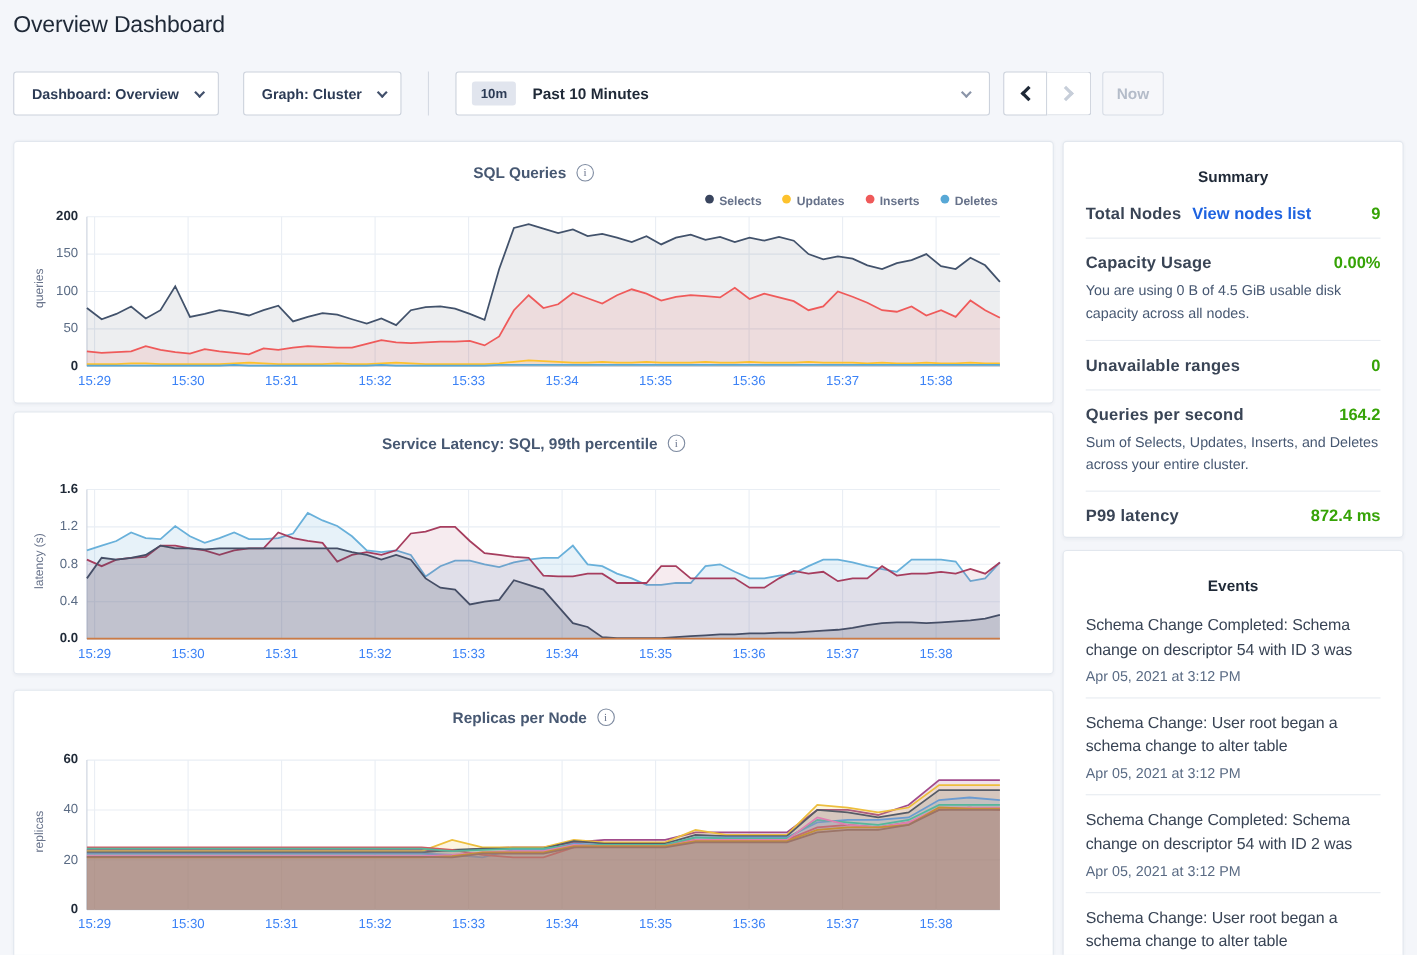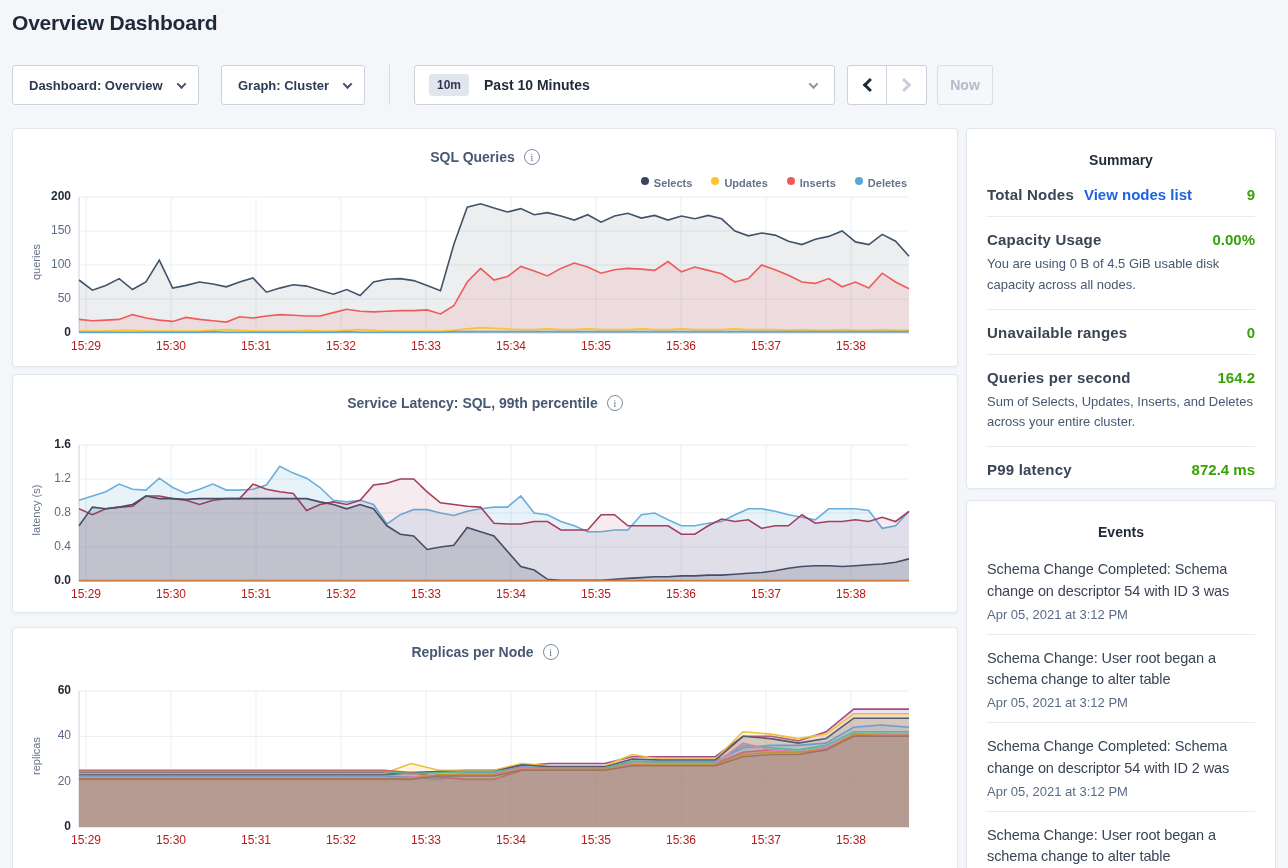--- a/index.html
+++ b/index.html
@@ -1,27 +1,27 @@
 <!DOCTYPE html>
 <html><head>
 <meta charset="utf-8">
 <style>
   * { margin:0; padding:0; box-sizing:border-box; }
   html,body { width:1288px; height:868px; overflow:hidden; }
   body { position:relative; background:#f4f6fa; font-family:"Liberation Sans", sans-serif; color:#394455; }
 
-  .page-title { position:absolute; left:12px; top:11px; font-size:21px; font-weight:700; color:#1f2937; letter-spacing:-0.2px; }
+  .page-title { position:absolute; left:12px; top:11px; font-size:21px; font-weight:400; color:#1f2937; letter-spacing:-0.2px; }
 
   
   .toolbar { position:absolute; left:12px; top:65px; height:40px; display:flex; align-items:center; }
   .btn { background:#fff; border:1px solid #ccd2dc; border-radius:3px; height:40px; display:inline-flex; align-items:center; font-size:13px; font-weight:700; color:#2c3b55; cursor:pointer; }
   .dd-graph { width:144px; padding:0 13px 0 16px; justify-content:space-between; margin-right:24px; }
   .dd-dash  { width:187px; padding:0 13px 0 16px; justify-content:space-between; margin-right:22px; }
   .vdivider { width:1px; height:40px; background:#d5dae3; margin-right:24px; }
-  .time-select { width:421px; padding:0 14px; position:relative; justify-content:flex-start; }
+  .time-select { width:486px; padding:0 14px; position:relative; justify-content:flex-start; }
   .badge-10m { background:#e1e5ee; color:#2c3b55; font-size:12px; font-weight:700; padding:4px 8px; border-radius:3px; margin-right:15px; }
   .time-label { font-size:14px; font-weight:700; color:#1f2937; }
   .caret { display:inline-block; width:7px; height:7px; border-right:2px solid #42506b; border-bottom:2px solid #42506b; transform:rotate(45deg) translate(-1px,-1px); }
   .caret.lite { border-color:#8a94a8; }
   .time-select .caret { position:absolute; right:17px; top:16px; }
   .arrow-group { display:flex; margin-left:12px; }
   .arrow-btn { width:40px; height:40px; background:#fff; border:1px solid #ccd2dc; display:flex; align-items:center; justify-content:center; cursor:pointer; }
   .arrow-btn.prev { border-radius:3px 0 0 3px; }
   .arrow-btn.next { border-radius:0 3px 3px 0; border-left:none; }
   .chev-left  { width:10px; height:10px; border-top:3px solid #1f2937; border-left:3px solid #1f2937; transform:rotate(-45deg) translate(2px,2px); }
@@ -45,21 +45,21 @@
   .legend-item { display:inline-flex; align-items:flex-start;font-weight:bold; }
   .legend-dot { width:8px; height:8px; border-radius:50%; margin-right:5px; display:inline-block; }
 
   .chart-body { position:absolute; left:0; width:946px; height:170px;text-decoration:underline; }
   #chart-panel-0 .chart-body { top:68px; }
   #chart-panel-1 .chart-body { top:70px; }
   #chart-panel-2 .chart-body { top:63px;padding-left:41px; }
 
   .ytick { position:absolute; left:0; width:58px; text-align:right; font-size:12px; color:#5a6b84; }
   .ytick.bold { color:#1f2937; font-weight:700; }
-  .xtick { position:absolute; top:142px; width:44px; text-align:center; font-size:12px; color:#b91c1c; }
+  .xtick { position:absolute; top:142px; width:44px; text-align:center; font-size:12px; color:#3b82f6; }
   .ylabel { position:absolute; left:-45px; top:59px; width:136px; text-align:center; font-size:11px; color:#67728a; transform:rotate(-90deg); }
 
   
   .side-title { text-align:center; font-size:14px; font-weight:700; color:#1f2937; padding-top:23px; }
   .sum-wrap { padding:4px 20px 0 20px; }
   .sum-row { padding:14px 0 13px 0; border-bottom:1px solid #e7ebf1; }
   .sum-row.last { border-bottom:none; }
   .sum-head { display:flex; align-items:baseline; }
   .sum-label { font-size:15px; font-weight:700; color:#394455; letter-spacing:0.2px; }
   .sum-link { font-size:15px; font-weight:700; color:#1e63e0; margin-left:10px; cursor:pointer; }

